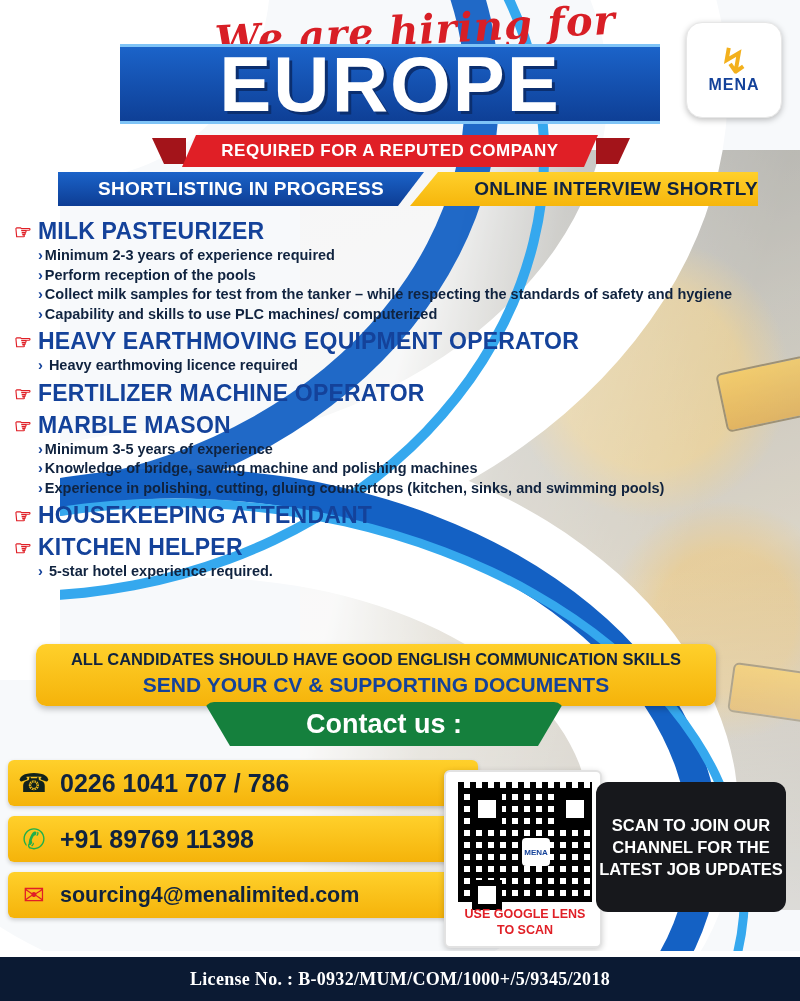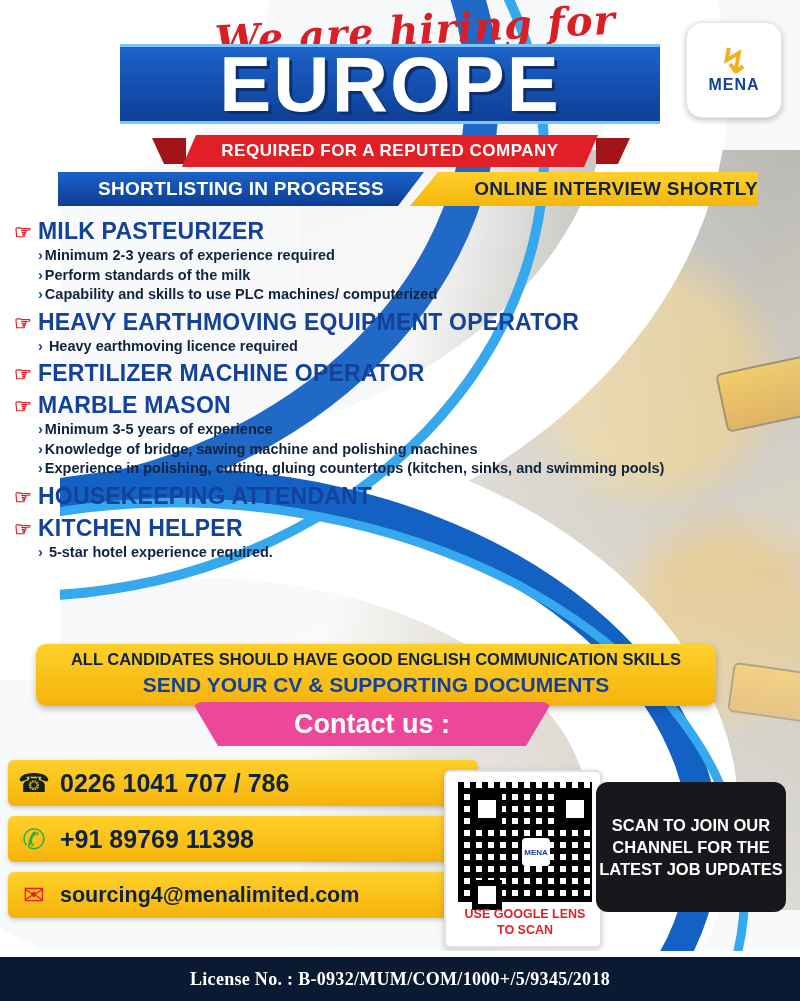--- a/index.html
+++ b/index.html
@@ -191,22 +191,22 @@
   .english-l1 {
     position: absolute; left: 0; top: 6px; width: 680px;
     text-align: center; font-size: 16.5px; font-weight: bold; color: #10233f;
   }
   .english-l2 {
     position: absolute; left: 0; top: 29px; width: 680px;
     text-align: center; font-size: 21px; font-weight: bold; color: #14429a;
   }
 
   .contact-pill {
-    position: absolute; left: 192px; top: 702px; width: 360px; height: 44px;
-    background: #ec4899; border-radius: 10px;
+    position: absolute; left: 204px; top: 702px; width: 360px; height: 44px;
+    background: #15803d; border-radius: 10px;
     clip-path: polygon(0 0, 100% 0, calc(100% - 26px) 100%, 26px 100%);
   }
   .contact-pill span {
     position: absolute; left: 0; top: 0; width: 360px; height: 44px;
     line-height: 44px; text-align: center;
     color: #fff; font-size: 27px; font-weight: bold;
   }
 
   
   .contact-rows { position: absolute; left: 8px; top: 760px; width: 470px; }
@@ -326,21 +326,22 @@
     </div>
   </div>
 
   <div class="jobs">
 
     <div class="job">
       <div class="pin">☞</div>
       <div class="job-title">MILK PASTEURIZER</div>
       <div class="bullets">
         <div class="bullet"><span class="chev">›</span><span>Minimum 2-3 years of experience required</span></div>
-        <div class="bullet"><span class="chev">›</span><span>Perform standards of the milk</span></div>
+        <div class="bullet"><span class="chev">›</span><span>Perform reception of the pools</span></div>
+        <div class="bullet"><span class="chev">›</span><span>Collect milk samples for test from the tanker – while respecting the standards of safety and hygiene</span></div>
         <div class="bullet"><span class="chev">›</span><span>Capability and skills to use PLC machines/ computerized</span></div>
       </div>
     </div>
 
     <div class="job">
       <div class="pin">☞</div>
       <div class="job-title">HEAVY EARTHMOVING EQUIPMENT OPERATOR</div>
       <div class="bullets">
         <div class="bullet"><span class="chev">›</span> <span>Heavy earthmoving licence required</span></div>
       </div>

